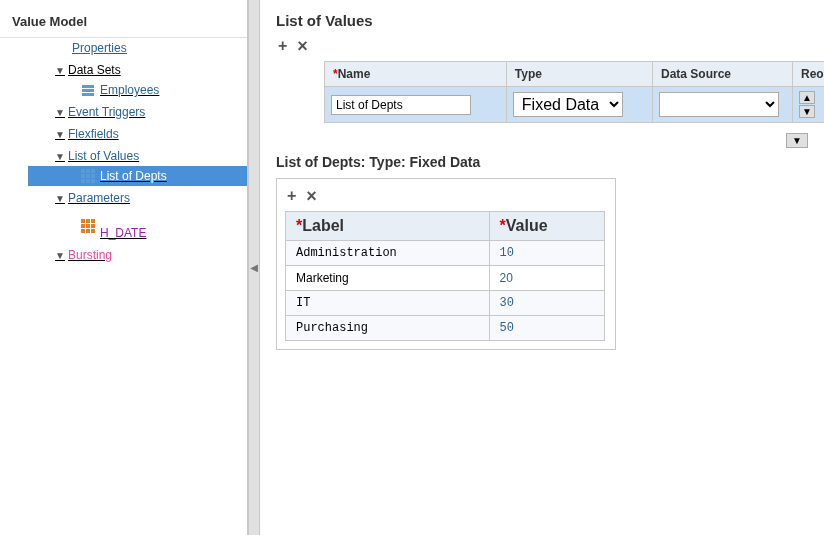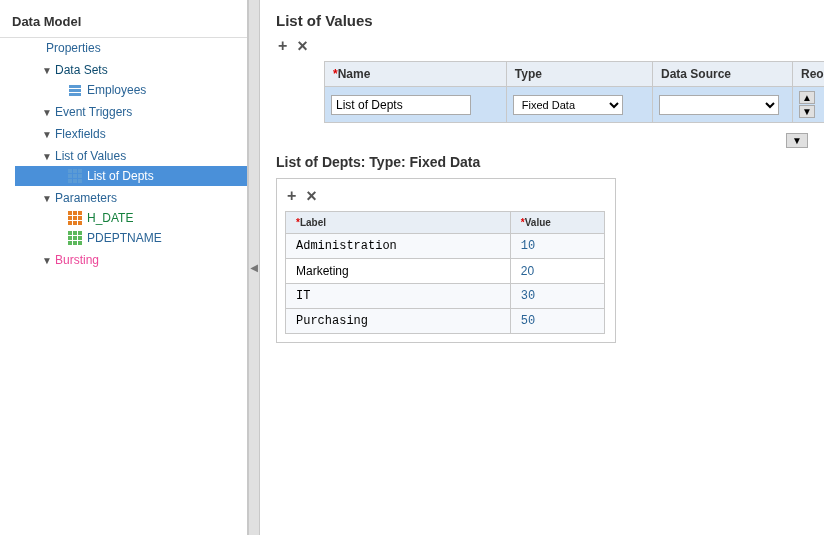--- a/index.html
+++ b/index.html
@@ -61,21 +61,21 @@
     .icon-grid.green span { background: #5cb85c; }
     .icon-grid.orange span { background: #e67e22; }
 
     .icon-lines {
       display: flex; flex-direction: column; gap: 1px;
     }
     .icon-lines span {
       width: 12px; height: 3px; background: #5b9bd5; display: block;
     }
 
-    .indent1 { padding-left: 15px; }
+    .indent1 { padding-left: 28px; text-decoration: underline; }
     .indent2 { padding-left: 24px; }
     .indent3 { padding-left: 36px; }
 
     .row-flex {
       display: flex;
       align-items: center;
       width: 100%;
     }
 
     
@@ -136,21 +136,21 @@
     .lov-table input[type="text"] {
       border: 1px solid #aaa;
       padding: 2px 4px;
       font-size: 12px;
       width: 140px;
       outline: none;
     }
     .lov-table select {
       border: 1px solid #aaa;
       padding: 2px 4px;
-      font-size: 11px;
+      font-size: 16px;
       width: 110px;
       background: #fff;
     }
 
     .reorder-btns {
       display: flex;
       flex-direction: column;
       gap: 1px;
     }
     .reorder-btn {
@@ -189,21 +189,21 @@
     .fixed-data-table {
       width: 320px;
       border-collapse: collapse;
       border: 1px solid #c8c8c8;
     }
     .fixed-data-table th {
       background: #e8eef5;
       border: 1px solid #c8c8c8;
       padding: 5px 10px;
       text-align: left;
-      font-size: 10px;
+      font-size: 16px;
       color: #333;
     }
     .fixed-data-table td {
       border: 1px solid #c8c8c8;
       padding: 5px 10px;
       font-size: 12px;
     }
     .fixed-data-table tr.row-alt td { background: #f7f9fc; font-family: Liberation Mono, monospace; }
     .fixed-data-table td.val { color: #2a6496; }
 
@@ -215,32 +215,32 @@
 
     .required-star { color: #d00; }
 
     .datasource-cell { width: 140px; }
     .reorder-cell { width: 60px; }
   </style>
 </head>
 <body>
 
 <div class="sidebar">
-  <div class="sidebar-title">Data Model</div>
+  <div class="sidebar-title">Value Model</div>
 
   <div class="indent1">
     <div class="tree-item row-flex indent1">
       <span class="toggle-arrow"></span>
       <span style="color:#2a6496;">Properties</span>
     </div>
 
     <div class="tree-section">
       <div class="tree-item row-flex indent2">
         <span class="toggle-arrow">▼</span>
-        <span style="color:#0c4a6e;">Data Sets</span>
+        <span style="color:#000000;">Data Sets</span>
       </div>
       <div class="tree-item row-flex indent3">
         <span class="toggle-arrow"></span>
         <span class="icon-box">
           <div class="icon-lines">
               <span></span>
               <span></span>
               <span></span>
             </div>
         </span>
@@ -299,38 +299,21 @@
               <span></span>
               <span></span>
               <span></span>
               <span></span>
               <span></span>
               <span></span>
               <span></span>
               <span></span>
             </div>
         </span>
-        <span style="color:#15803d;">H_DATE</span>
-      </div>
-      <div class="tree-item row-flex indent3">
-        <span class="toggle-arrow"></span>
-        <span class="icon-box">
-          <div class="icon-grid green">
-              <span></span>
-              <span></span>
-              <span></span>
-              <span></span>
-              <span></span>
-              <span></span>
-              <span></span>
-              <span></span>
-              <span></span>
-            </div>
-        </span>
-        <span style="color:#2a6496;">PDEPTNAME</span>
+        <span style="color:#a21caf;margin-top:15px;">H_DATE</span>
       </div>
     </div>
 
     <div class="tree-section">
       <div class="tree-item row-flex indent2">
         <span class="toggle-arrow">▼</span>
         <span style="color:#ec4899;">Bursting</span>
       </div>
     </div>
   </div>

